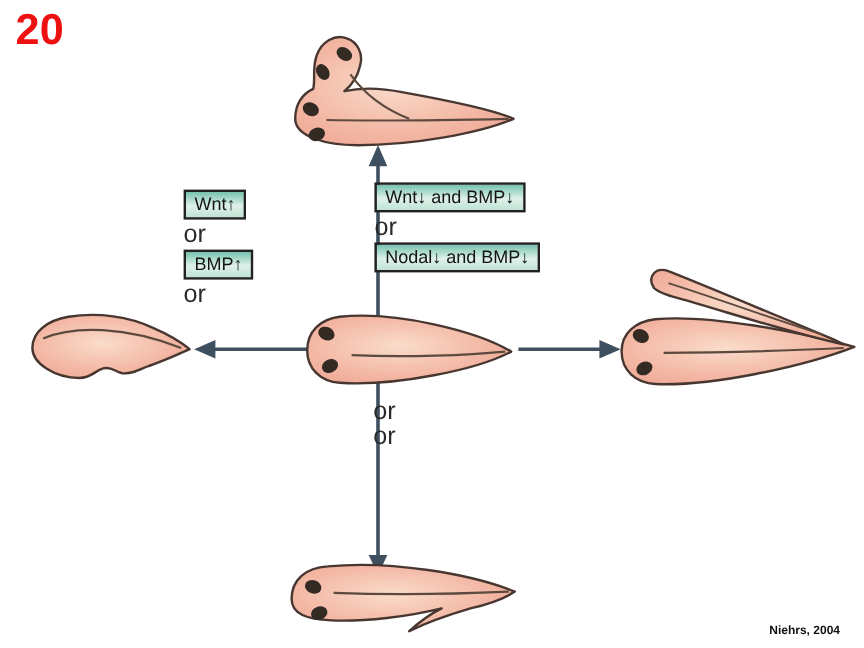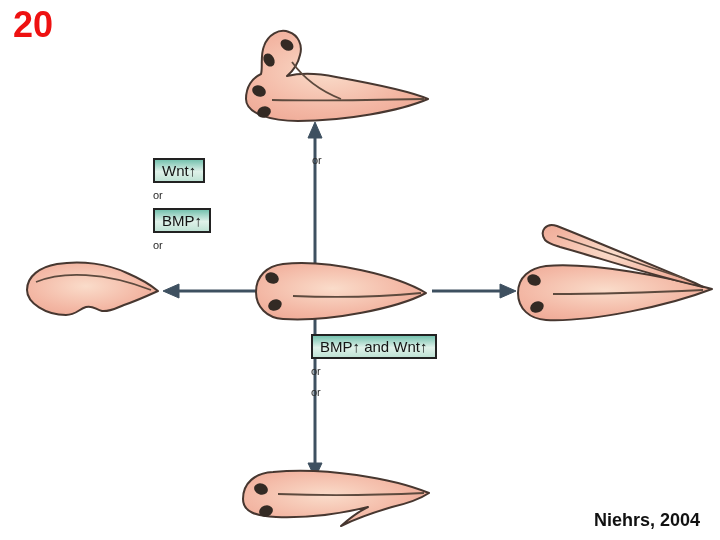--- a/index.html
+++ b/index.html
@@ -9,36 +9,36 @@
     font-family:"Liberation Sans","DejaVu Sans",sans-serif;
   }
   #stage{position:absolute;left:0;top:0;width:720px;height:540px;}
   svg.artwork{position:absolute;left:0;top:0;z-index:1;}
   .slide-number{
     position:absolute;left:13px;top:4px;z-index:3;
     font-size:36px;font-weight:bold;color:#ee1111;letter-spacing:0px;
   }
   .citation{
     position:absolute;right:20px;bottom:9px;z-index:3;
-    font-size:18px;font-weight:bold;color:#111111;
+    font-size:10px;font-weight:bold;color:#111111;
   }
   .label-col{
     position:absolute;z-index:2;display:flex;flex-direction:column;
     align-items:flex-start;gap:4px;
   }
   .tealbox{
     display:inline-block;
     background:linear-gradient(180deg,#76c2af 0%,#dff1e9 55%,#bfe3d5 100%);
     border:2px solid #222222;
     padding:1px 7px;
     font-size:15px;line-height:19px;color:#141414;
     white-space:nowrap;
   }
   .or-sep{
-    font-size:11px;line-height:15px;color:#2a2a2a;padding:1px 0;
+    font-size:21px;line-height:15px;color:#2a2a2a;padding:1px 0;
   }
   .col-left{left:153px;top:158px;width:120px;}
   .col-up{left:312px;top:152px;width:160px;}
   .col-down{left:311px;top:334px;width:162px;}
   .col-right{left:428px;top:255px;width:82px;}
 </style>
 </head>
 <body>
 
 <div id="stage">
@@ -124,25 +124,26 @@
   </svg>
 
   <div class="label-col col-left">
     <div class="tealbox">Wnt↑</div>
     <div class="or-sep">or</div>
     <div class="tealbox">BMP↑</div>
     <div class="or-sep">or</div>
   </div>
 
   <div class="label-col col-up">
+    <div class="tealbox">Wnt↓ and BMP↓</div>
     <div class="or-sep">or</div>
+    <div class="tealbox">Nodal↓ and BMP↓</div>
   </div>
 
 
   <div class="label-col col-down">
-    <div class="tealbox">BMP↑ and Wnt↑</div>
     <div class="or-sep">or</div>
     <div class="or-sep">or</div>
   </div>
 
   <div class="citation">Niehrs, 2004</div>
 
 </div>
 
 </body></html>

